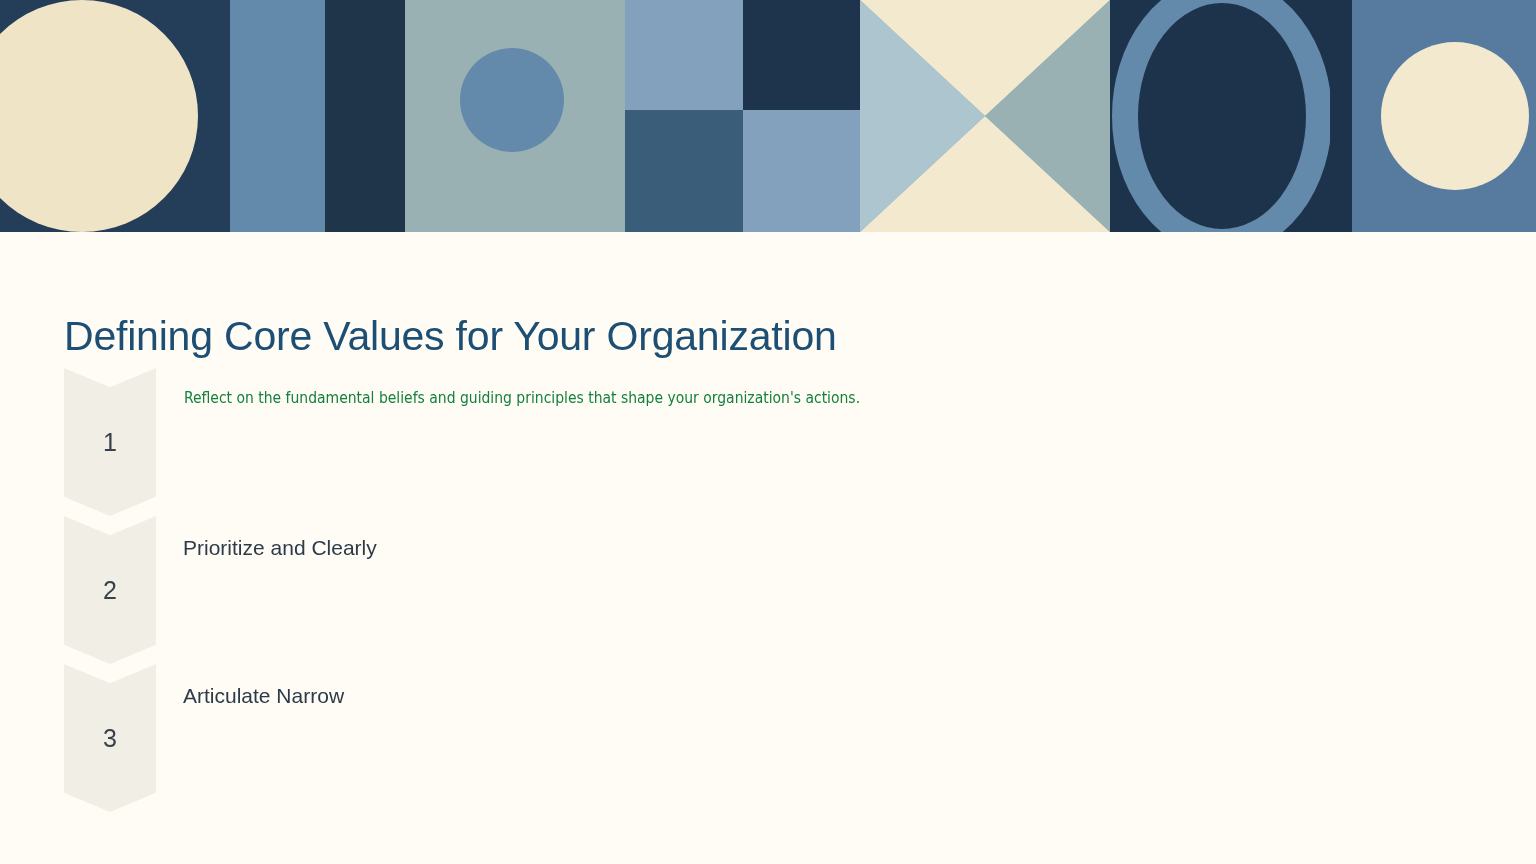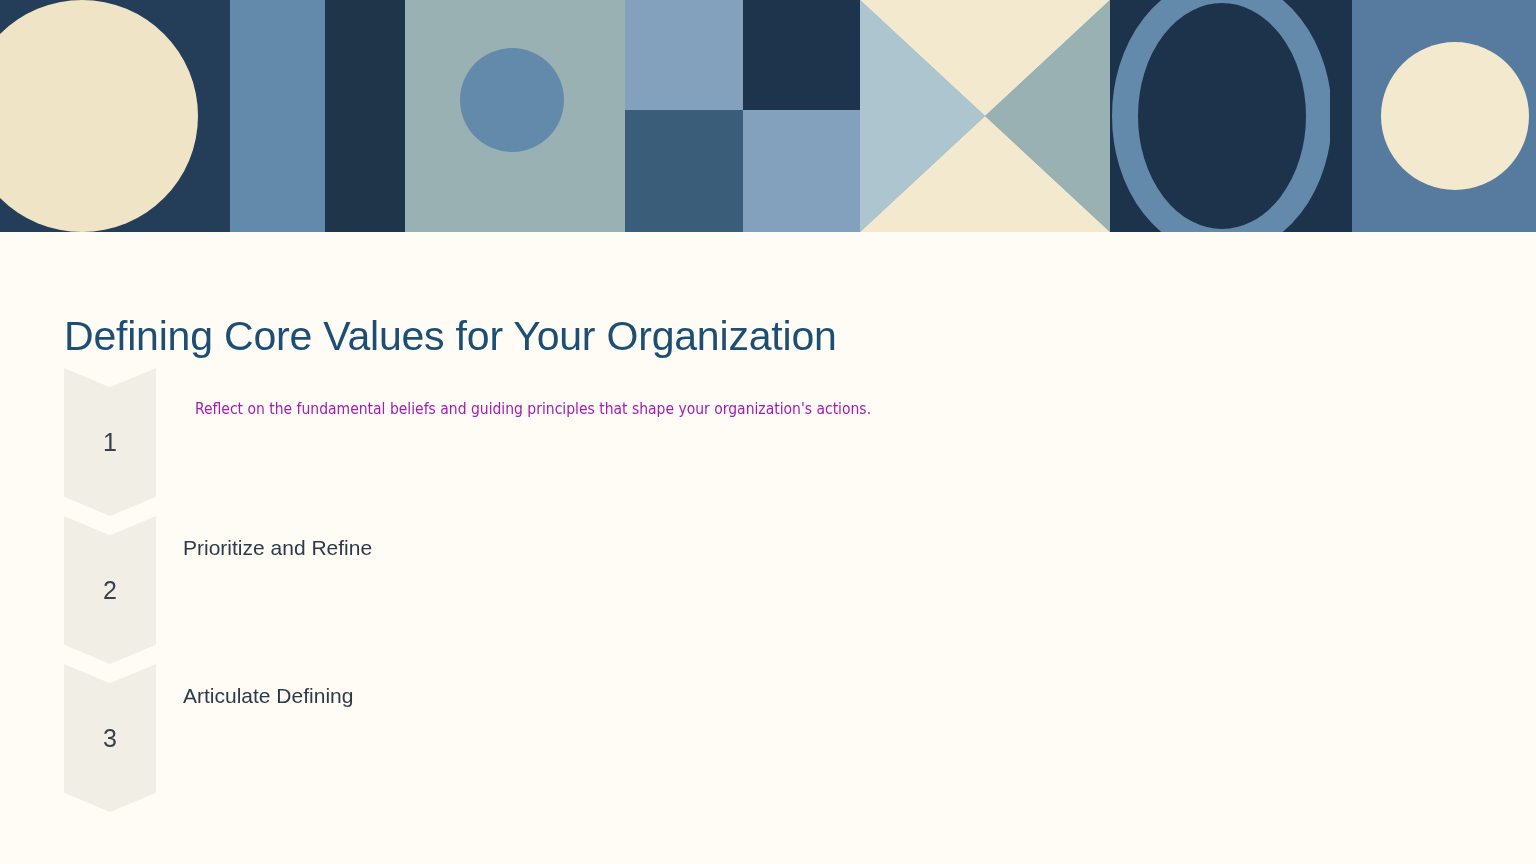--- a/index.html
+++ b/index.html
@@ -100,24 +100,24 @@
     line-height: 28px;
     font-weight: 400;
     color: #2D3B48;
     margin: 0 0 17px 0;
   }
 
   .step-desc {
     font-size: 15.5px;
     line-height: 22px;
     font-weight: 400;
-    color: #a21caf;
+    color: #15803d;
     font-family: "DejaVu Sans", sans-serif;
     font-stretch: condensed;
-    margin: 12px;
+    margin: 1px;
   }
 </style>
 </head>
 <body>
 
 <div id="slide">
 
   <div id="banner">
     <svg viewBox="0 0 1536 232" preserveAspectRatio="none">
       <defs>
@@ -182,27 +182,27 @@
       <div class="step-body">
         <div class="step-desc">Reflect on the fundamental beliefs and guiding principles that shape your organization's actions.</div>
       </div>
     </div>
 
     <div class="step">
       <div class="chevron">
         <div class="chevron-number">2</div>
       </div>
       <div class="step-body">
-        <div class="step-heading">Prioritize and Refine</div>
+        <div class="step-heading">Prioritize and Clearly</div>
       </div>
     </div>
 
     <div class="step">
       <div class="chevron">
         <div class="chevron-number">3</div>
       </div>
       <div class="step-body">
-        <div class="step-heading">Articulate Defining</div>
+        <div class="step-heading">Articulate Narrow</div>
       </div>
     </div>
 
   </div>
 </div>
 
 </body></html>

